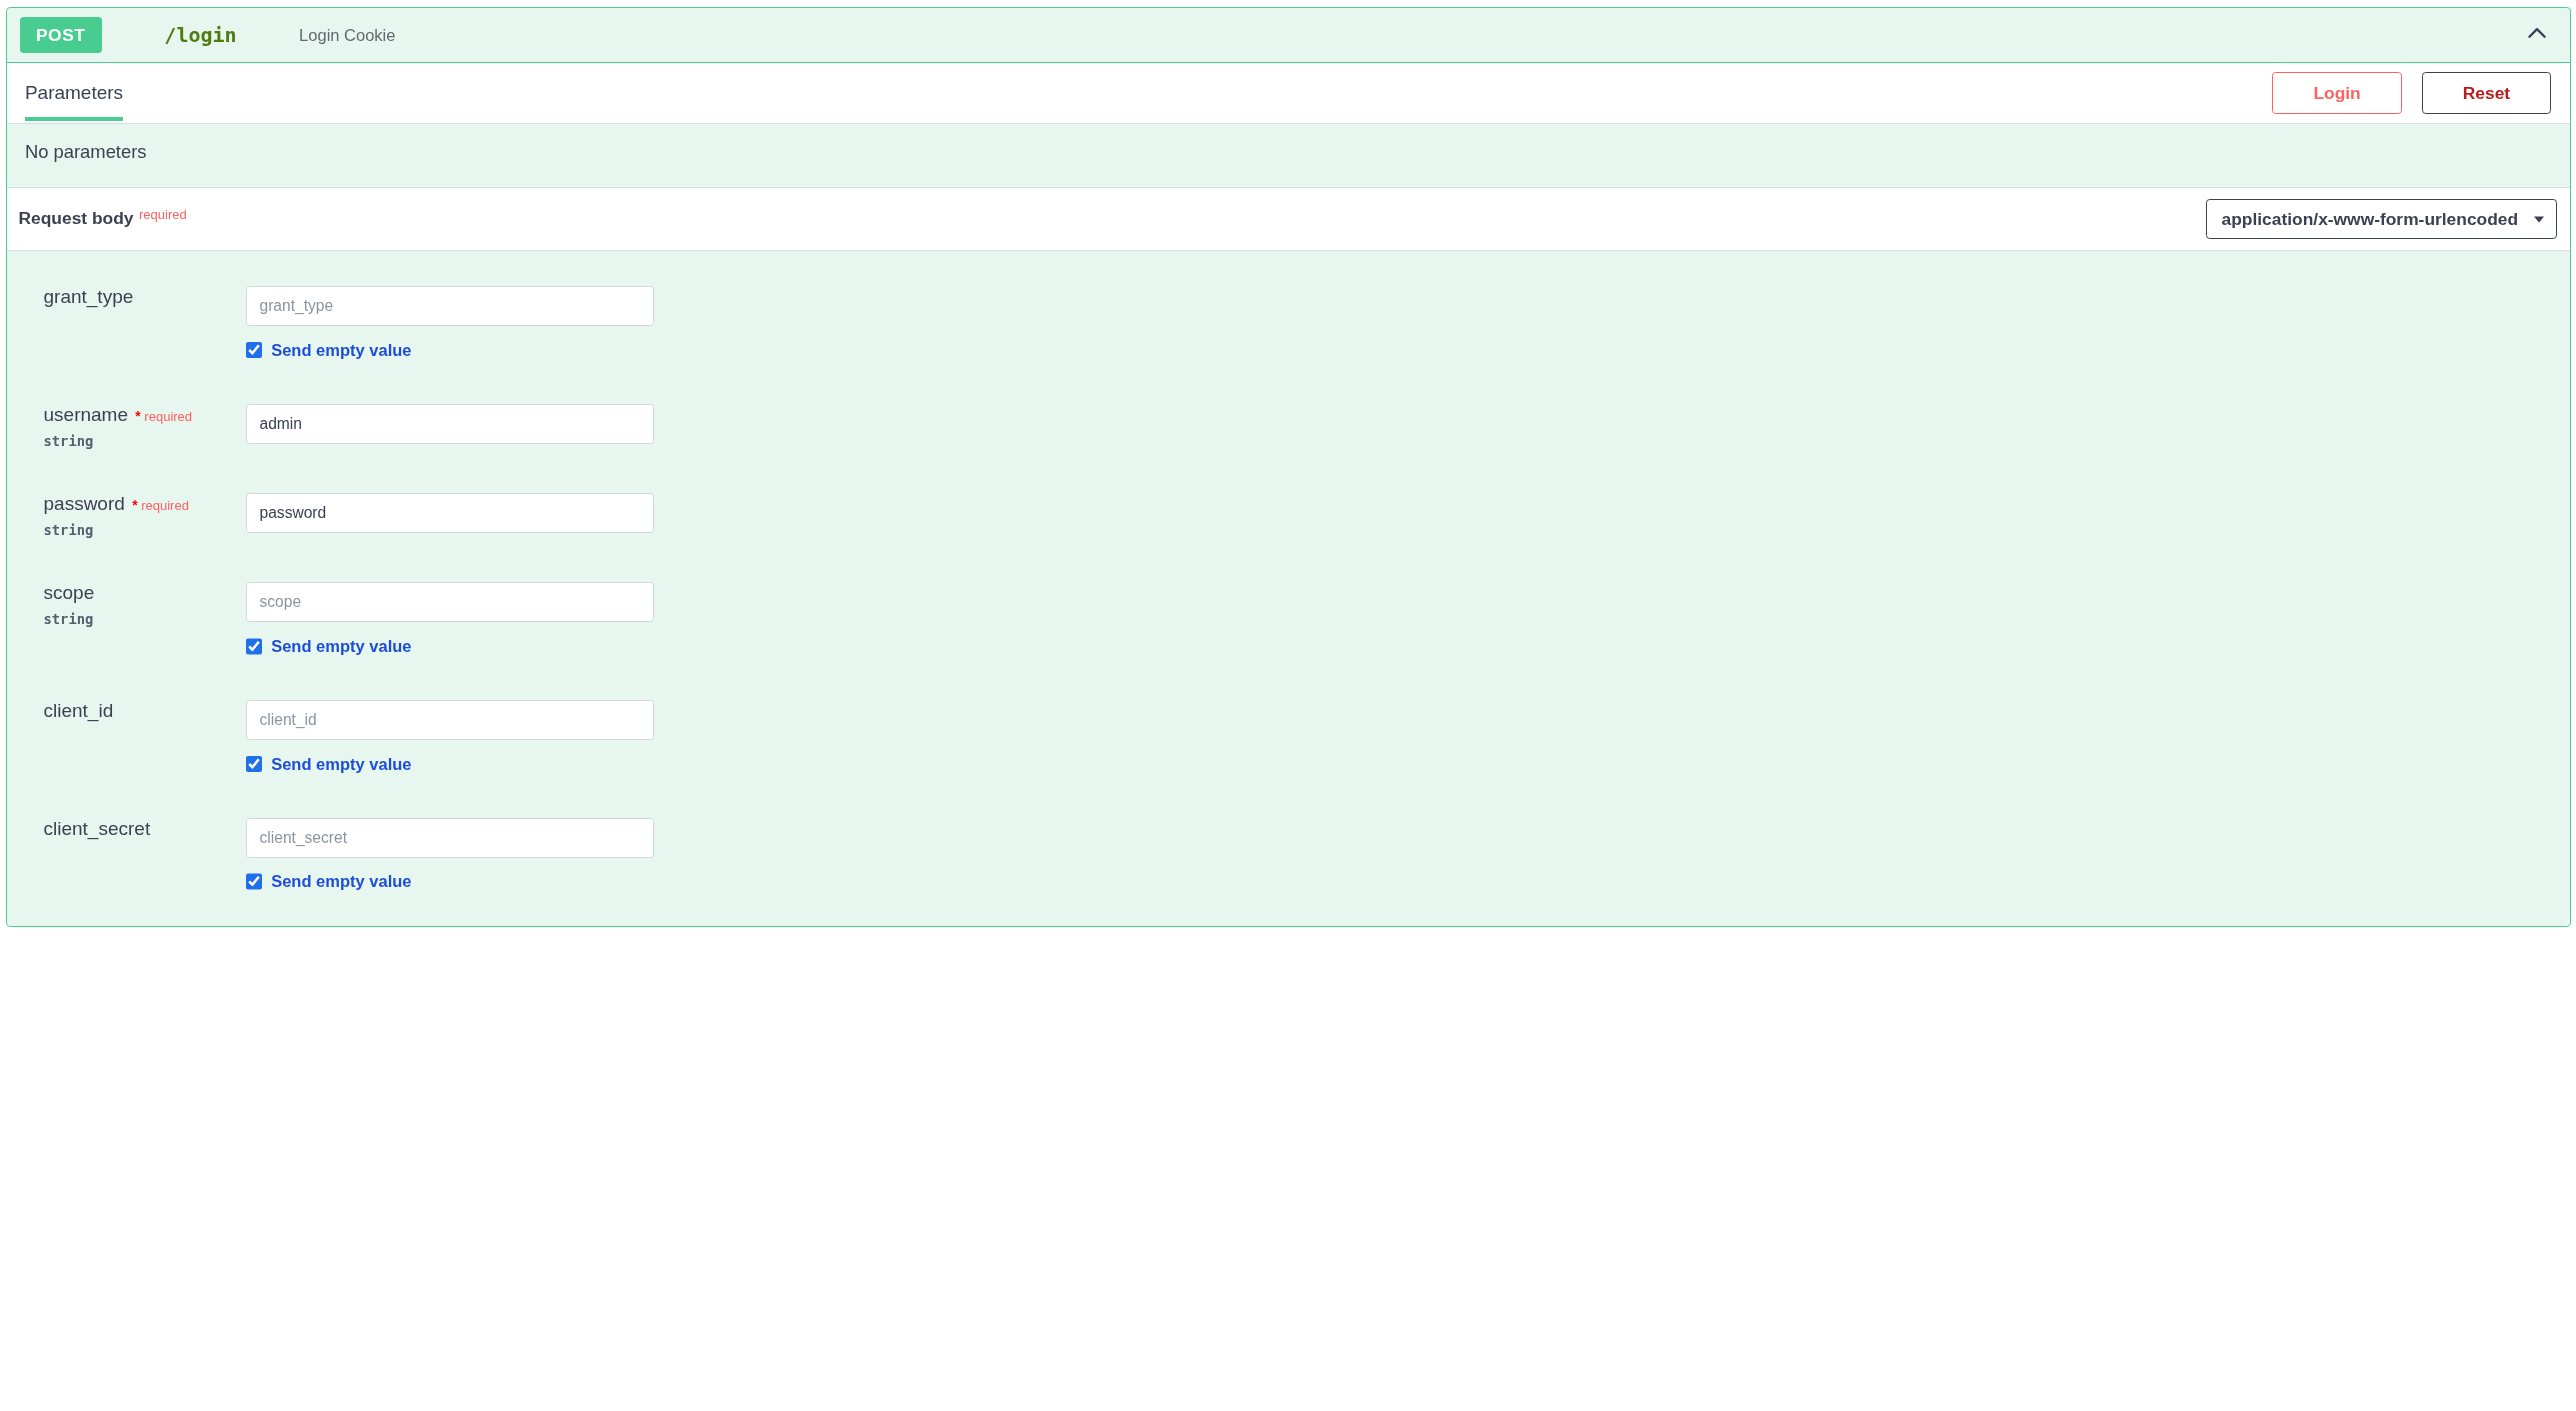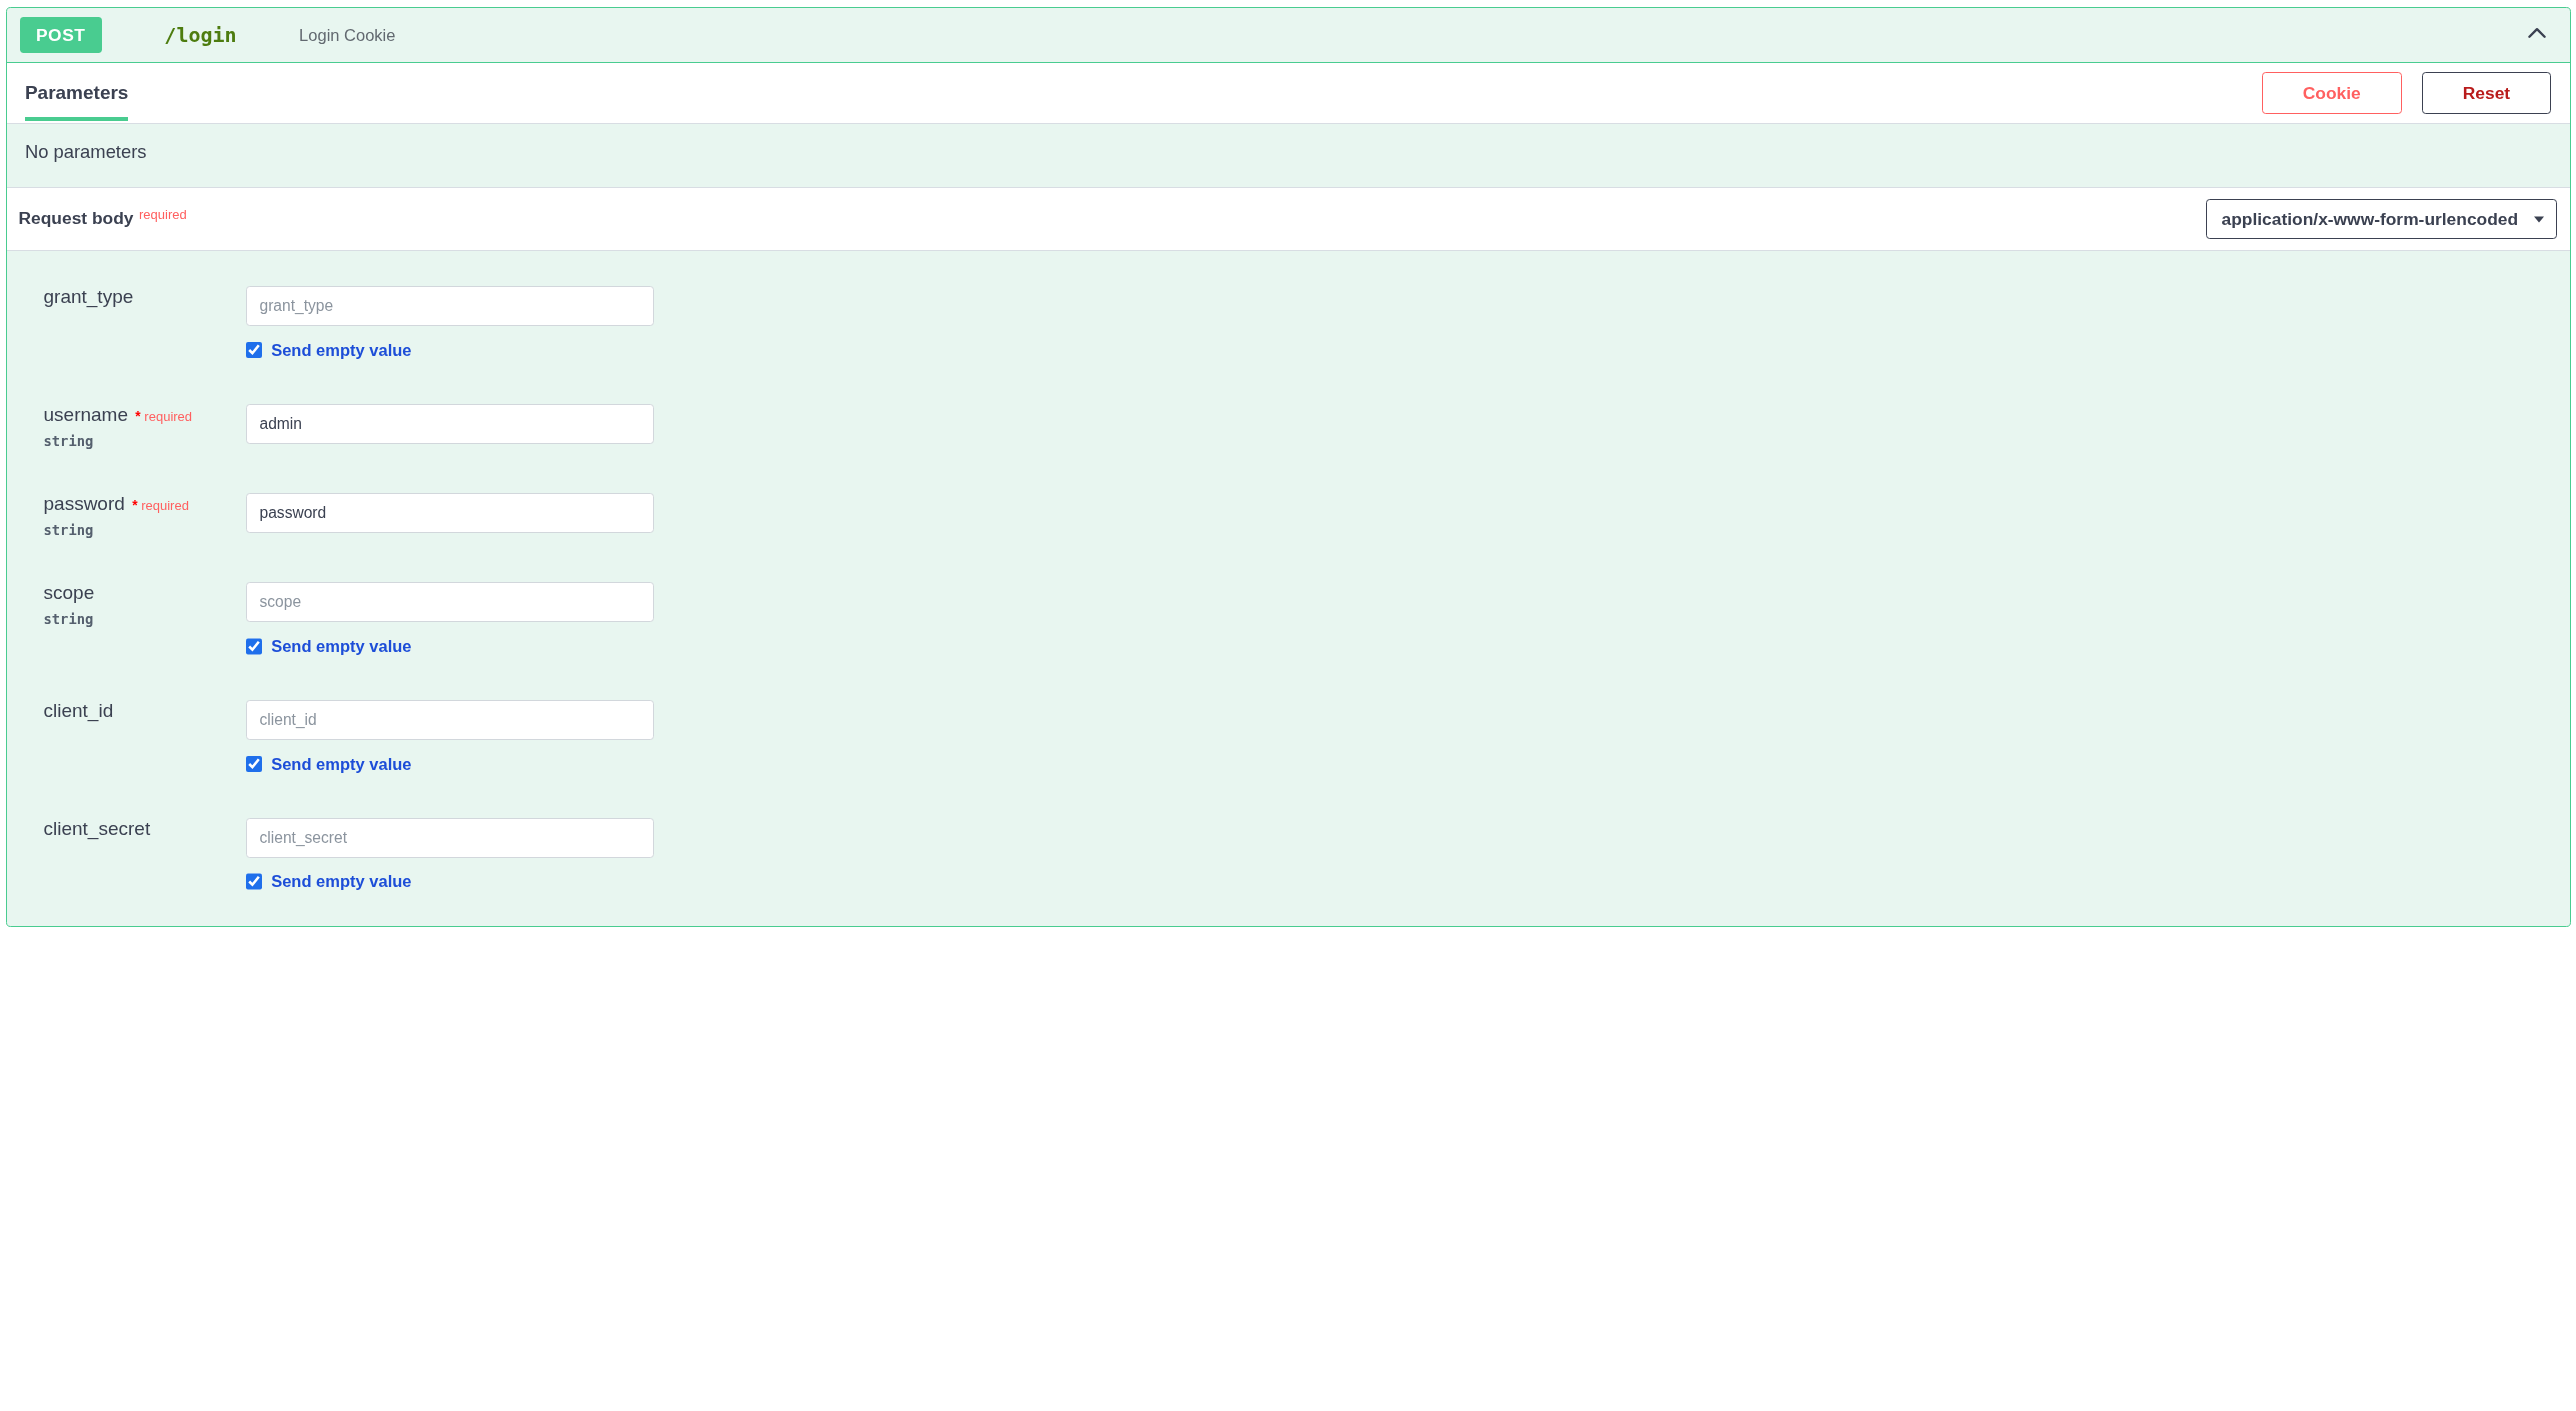--- a/index.html
+++ b/index.html
@@ -69,21 +69,21 @@
       border-top: 0.9px solid #49cc90;
       border-bottom: 0.9px solid #d8dde3;
       padding: 0 18.4px;
     }
     .tab-left {
       display: flex;
       align-items: center;
     }
     .tab {
       font-size: 19px;
-      font-weight: 700;
+      font-weight: 400;
       color: #3b4151;
       padding: 16.5px 0 13px 0;
       border-bottom: 4.6px solid #49cc90;
       margin-bottom: -0.9px;
       text-align: right;
     }
     .tab-right {
       display: flex;
       gap: 20px;
       padding: 9.2px 0;
@@ -249,21 +249,21 @@
           <polyline points="5 15 12 8 19 15"></polyline>
         </svg>
     </span>
   </div>
 
   <div class="tab-bar">
     <div class="tab-left">
       <div class="tab">Parameters</div>
     </div>
     <div class="tab-right">
-      <button class="btn btn-cancel">Cookie</button>
+      <button class="btn btn-cancel">Login</button>
       <button class="btn btn-reset">Reset</button>
     </div>
   </div>
 
   <div class="section-noparams">No parameters</div>
 
   <div class="reqbody-bar">
     <div class="reqbody-title">
       <span>Request body</span>
       <span class="req-tag">required</span>

